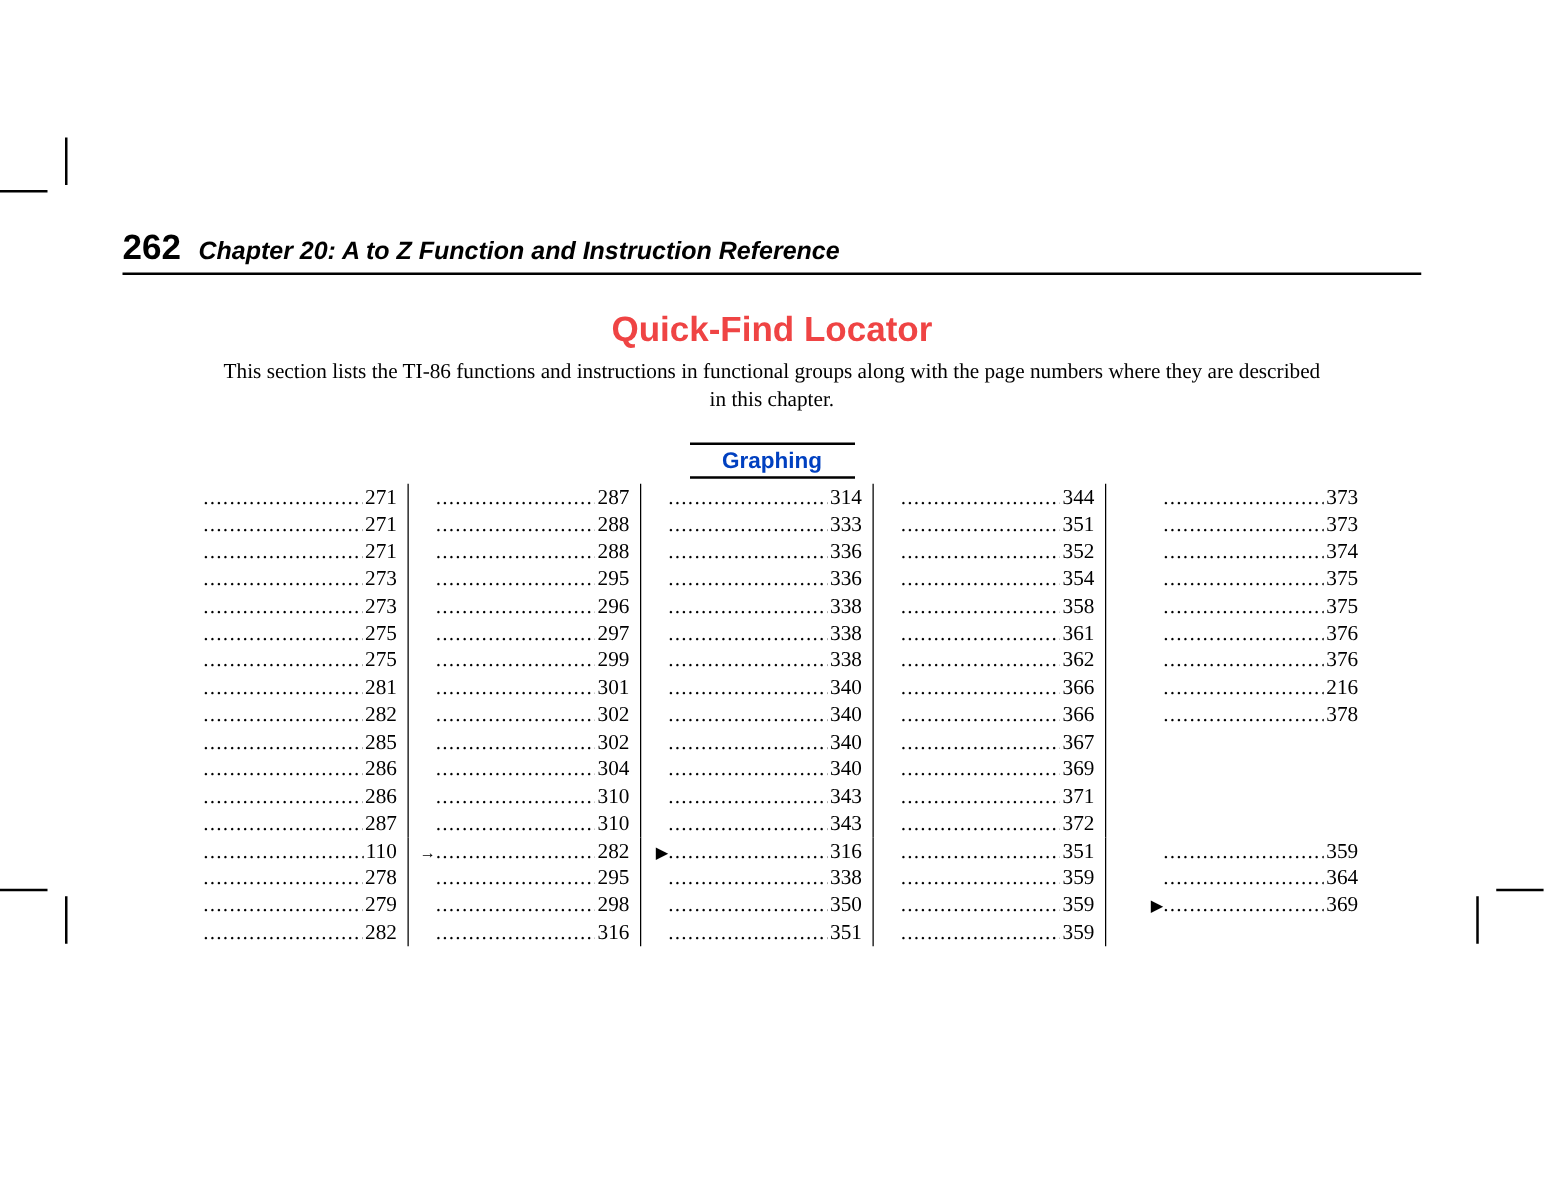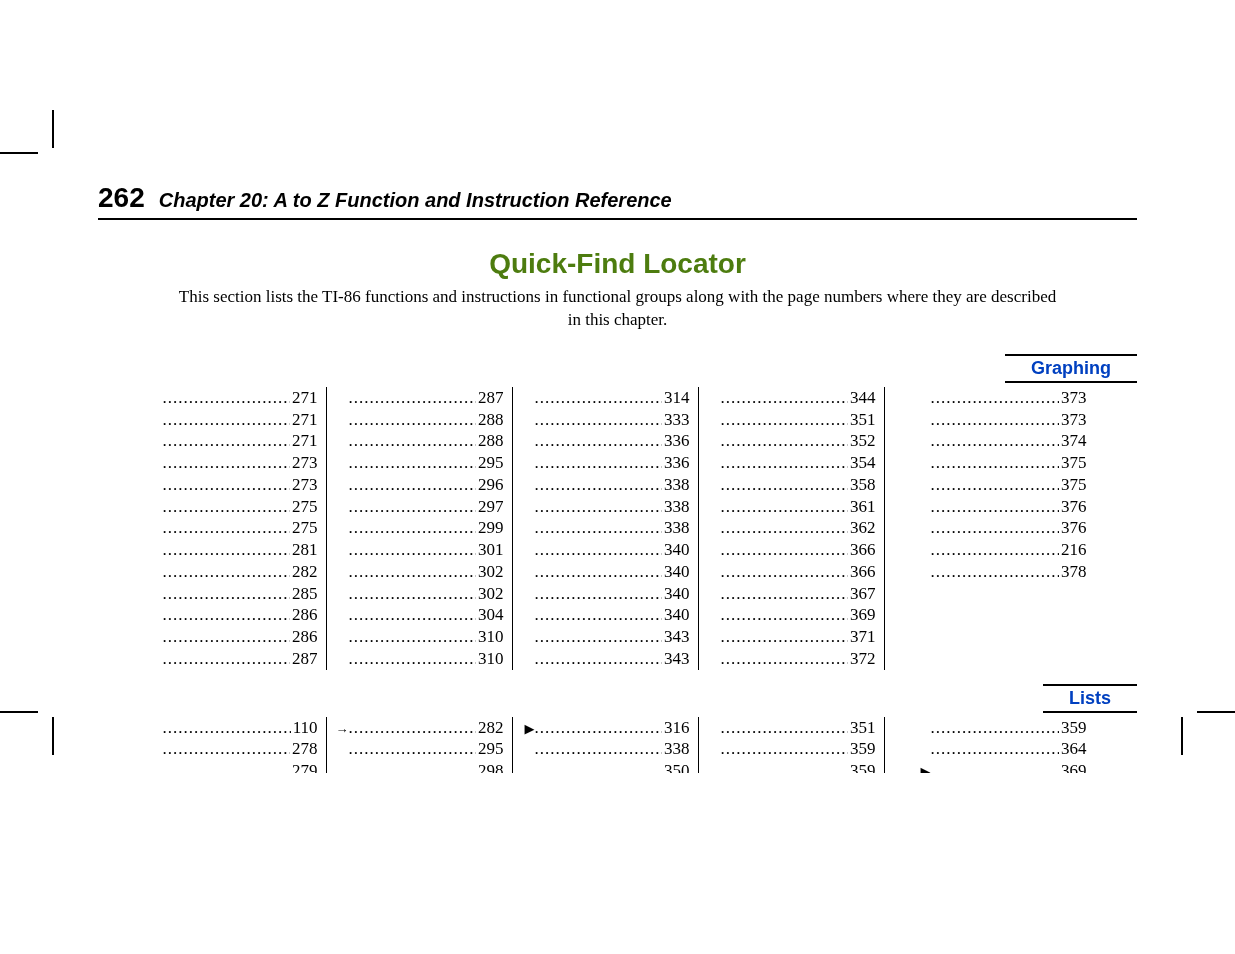--- a/index.html
+++ b/index.html
@@ -48,36 +48,36 @@
     margin-right: 14px;
   }
   .chapter-title {
     font-size: 20px;
     font-style: italic;
     font-weight: bold;
     font-family: Arial, Helvetica, sans-serif;
   }
   .main-title {
     text-align: center;
-    color: #4d7c0f;
+    color: #ef4444;
     font-family: Arial, Helvetica, sans-serif;
     font-weight: 900;
     font-size: 28px;
     margin-bottom: 6px;
   }
   .intro {
     text-align: center;
     font-size: 17px;
     line-height: 1.35;
     margin: 0 auto 22px auto;
     max-width: 880px;
   }
   .section-label-wrap {
-    text-align: right;
-    margin-top: 14px;
+    text-align: center;
+    margin-top: 2px;
     margin-bottom: 4px;
   }
   .section-label {
     display: inline-block;
     color: #0040c0;
     font-family: Arial, Helvetica, sans-serif;
     font-weight: 900;
     font-size: 18px;
     border-top: 2px solid #000;
     border-bottom: 2px solid #000;
@@ -462,21 +462,20 @@
               </div>
               <div class="row">
                 <span class="glyph"></span>
                 <span class="leader"></span>
                 <span class="pg">378</span>
               </div>
             </div>
           </div>
         </div>
         <div>
-          <div class="section-label-wrap"><span class="section-label">Lists</span></div>
           <div class="cols">
             <div class="col">
               <div class="row">
                 <span class="glyph"></span>
                 <span class="leader"></span>
                 <span class="pg">110</span>
               </div>
               <div class="row">
                 <span class="glyph"></span>
                 <span class="leader"></span>

